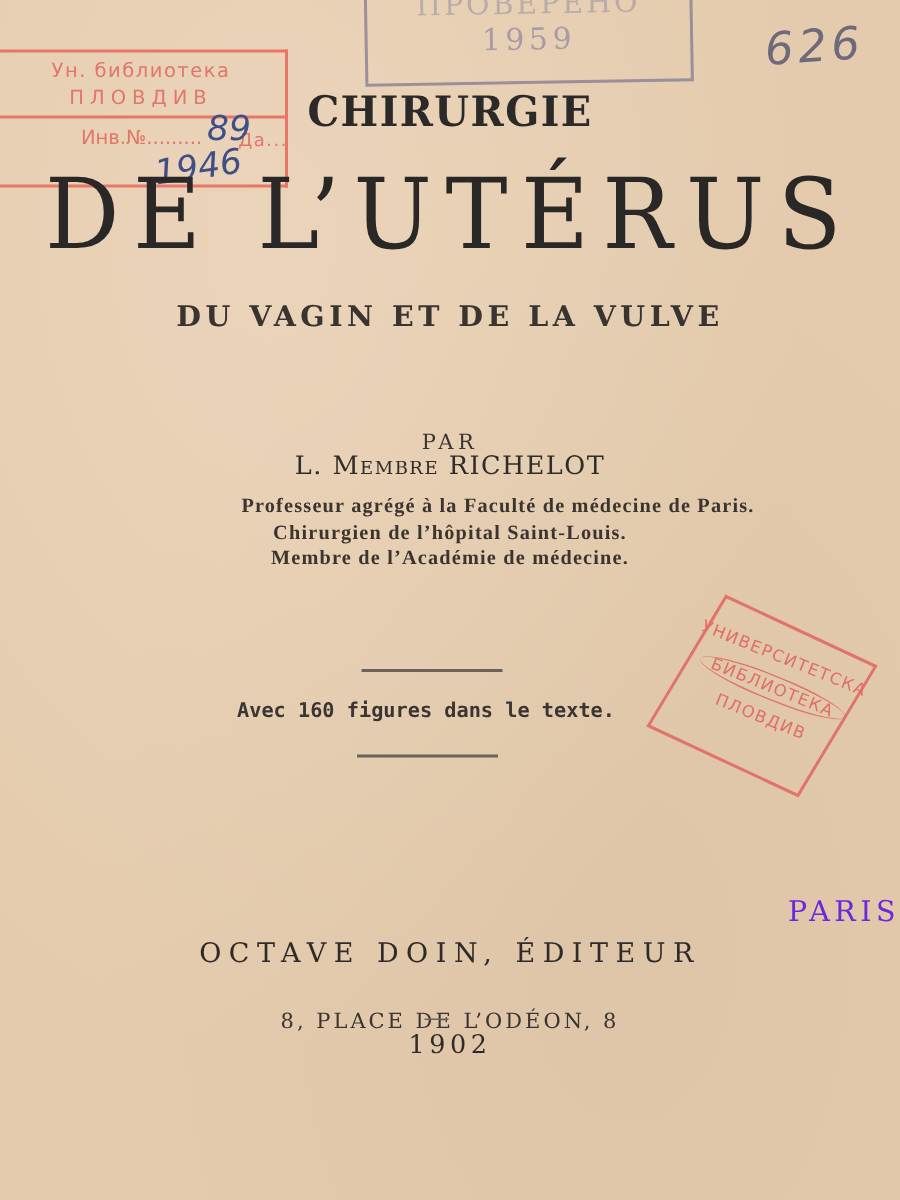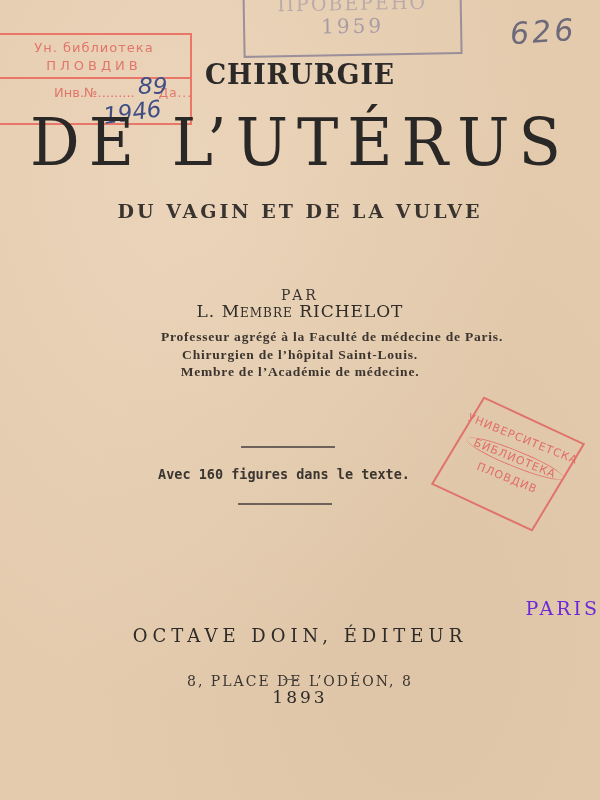--- a/index.html
+++ b/index.html
@@ -119,13 +119,13 @@
 <div class="abs center cred cred-3">Membre de l’Académie de médecine.</div>
 
 <div class="abs rule rule-1"></div>
 <div class="abs center figures">Avec 160 figures dans le texte.</div>
 <div class="abs rule rule-2"></div>
 
 <div class="abs center city">PARIS</div>
 <div class="abs center publisher">OCTAVE DOIN, ÉDITEUR</div>
 <div class="abs center address">8, PLACE DE L’ODÉON, 8</div>
 <div class="abs rule rule-3"></div>
-<div class="abs center year">1893</div>
+<div class="abs center year">1902</div>
 
 </body></html>

